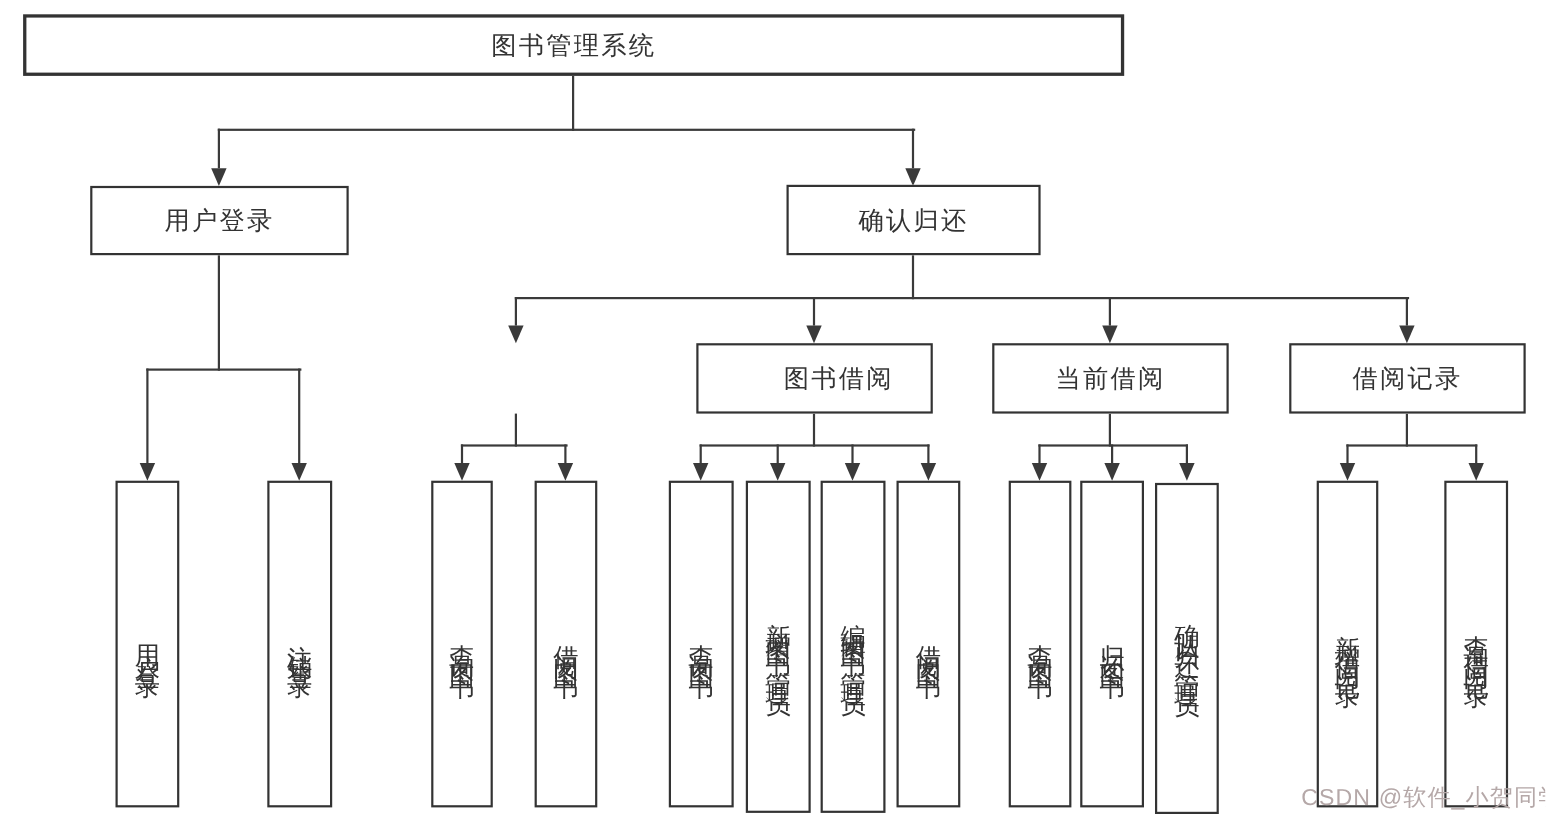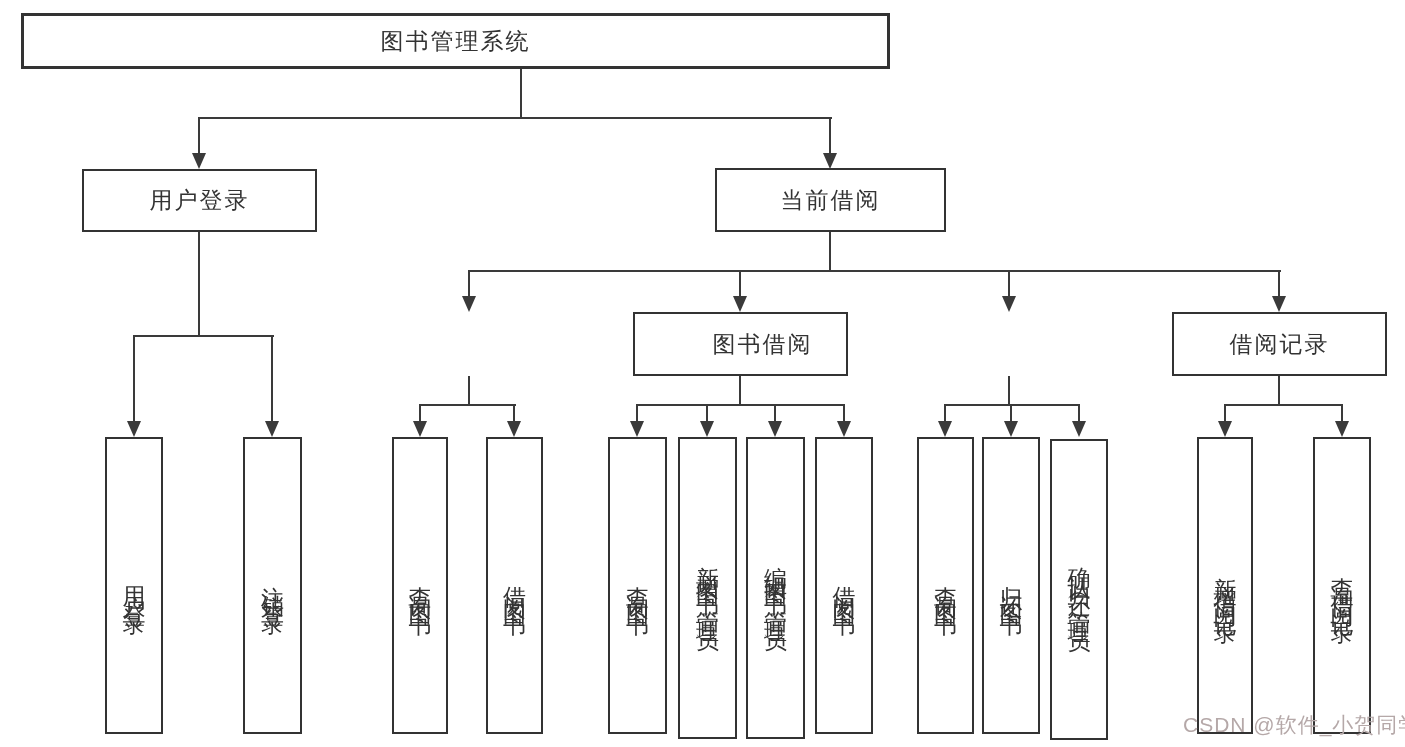--- a/index.html
+++ b/index.html
@@ -63,36 +63,36 @@
     color: #b5a8a8;
     white-space: nowrap;
     z-index: 3;
   }
 </style>
 </head>
 <body>
 
 <div id="canvas">
 
-  <div class="box root-box" style="left:21px; top:13px; width:869px; height:56px;">
+  <div class="box root-box" style="left:21px; top:13px; width:1001px; height:56px;">
     <span class="htext">图书管理系统</span>
   </div>
 
   <div class="line" style="left:520px; top:69px; width:2px; height:50px;"></div>
   <div class="line" style="left:198px; top:117px; width:634px; height:2px;"></div>
   <div class="line" style="left:198px; top:117px; width:2px; height:36px;"></div>
   <div class="arrow" style="left:192px; top:153px;"></div>
   <div class="line" style="left:829px; top:117px; width:2px; height:36px;"></div>
   <div class="arrow" style="left:823px; top:153px;"></div>
 
   <div class="box" style="left:82px; top:169px; width:235px; height:63px;">
     <span class="htext">用户登录</span>
   </div>
   <div class="box" style="left:715px; top:168px; width:231px; height:64px;">
-    <span class="htext">当前借阅</span>
+    <span class="htext">确认归还</span>
   </div>
 
   <div class="line" style="left:198px; top:232px; width:2px; height:105px;"></div>
   <div class="line" style="left:133px; top:335px; width:141px; height:2px;"></div>
   <div class="line" style="left:133px; top:335px; width:2px; height:86px;"></div>
   <div class="arrow" style="left:127px; top:421px;"></div>
   <div class="line" style="left:271px; top:335px; width:2px; height:86px;"></div>
   <div class="arrow" style="left:265px; top:421px;"></div>
 
   <div class="line" style="left:829px; top:232px; width:2px; height:40px;"></div>
@@ -102,20 +102,23 @@
   <div class="line" style="left:739px; top:270px; width:2px; height:26px;"></div>
   <div class="arrow" style="left:733px; top:296px;"></div>
   <div class="line" style="left:1008px; top:270px; width:2px; height:26px;"></div>
   <div class="arrow" style="left:1002px; top:296px;"></div>
   <div class="line" style="left:1278px; top:270px; width:2px; height:26px;"></div>
   <div class="arrow" style="left:1272px; top:296px;"></div>
 
   <div class="box" style="left:633px; top:312px; width:215px; height:64px;padding-left:44px;">
     <span class="htext">图书借阅</span>
   </div>
+  <div class="box" style="left:902px; top:312px; width:215px; height:64px;">
+    <span class="htext">当前借阅</span>
+  </div>
   <div class="box" style="left:1172px; top:312px; width:215px; height:64px;">
     <span class="htext">借阅记录</span>
   </div>
 
   <div class="line" style="left:468px; top:376px; width:2px; height:30px;"></div>
   <div class="line" style="left:419px; top:404px; width:97px; height:2px;"></div>
   <div class="line" style="left:419px; top:404px; width:2px; height:17px;"></div>
   <div class="arrow" style="left:413px; top:421px;"></div>
   <div class="line" style="left:513px; top:404px; width:2px; height:17px;"></div>
   <div class="arrow" style="left:507px; top:421px;"></div>

